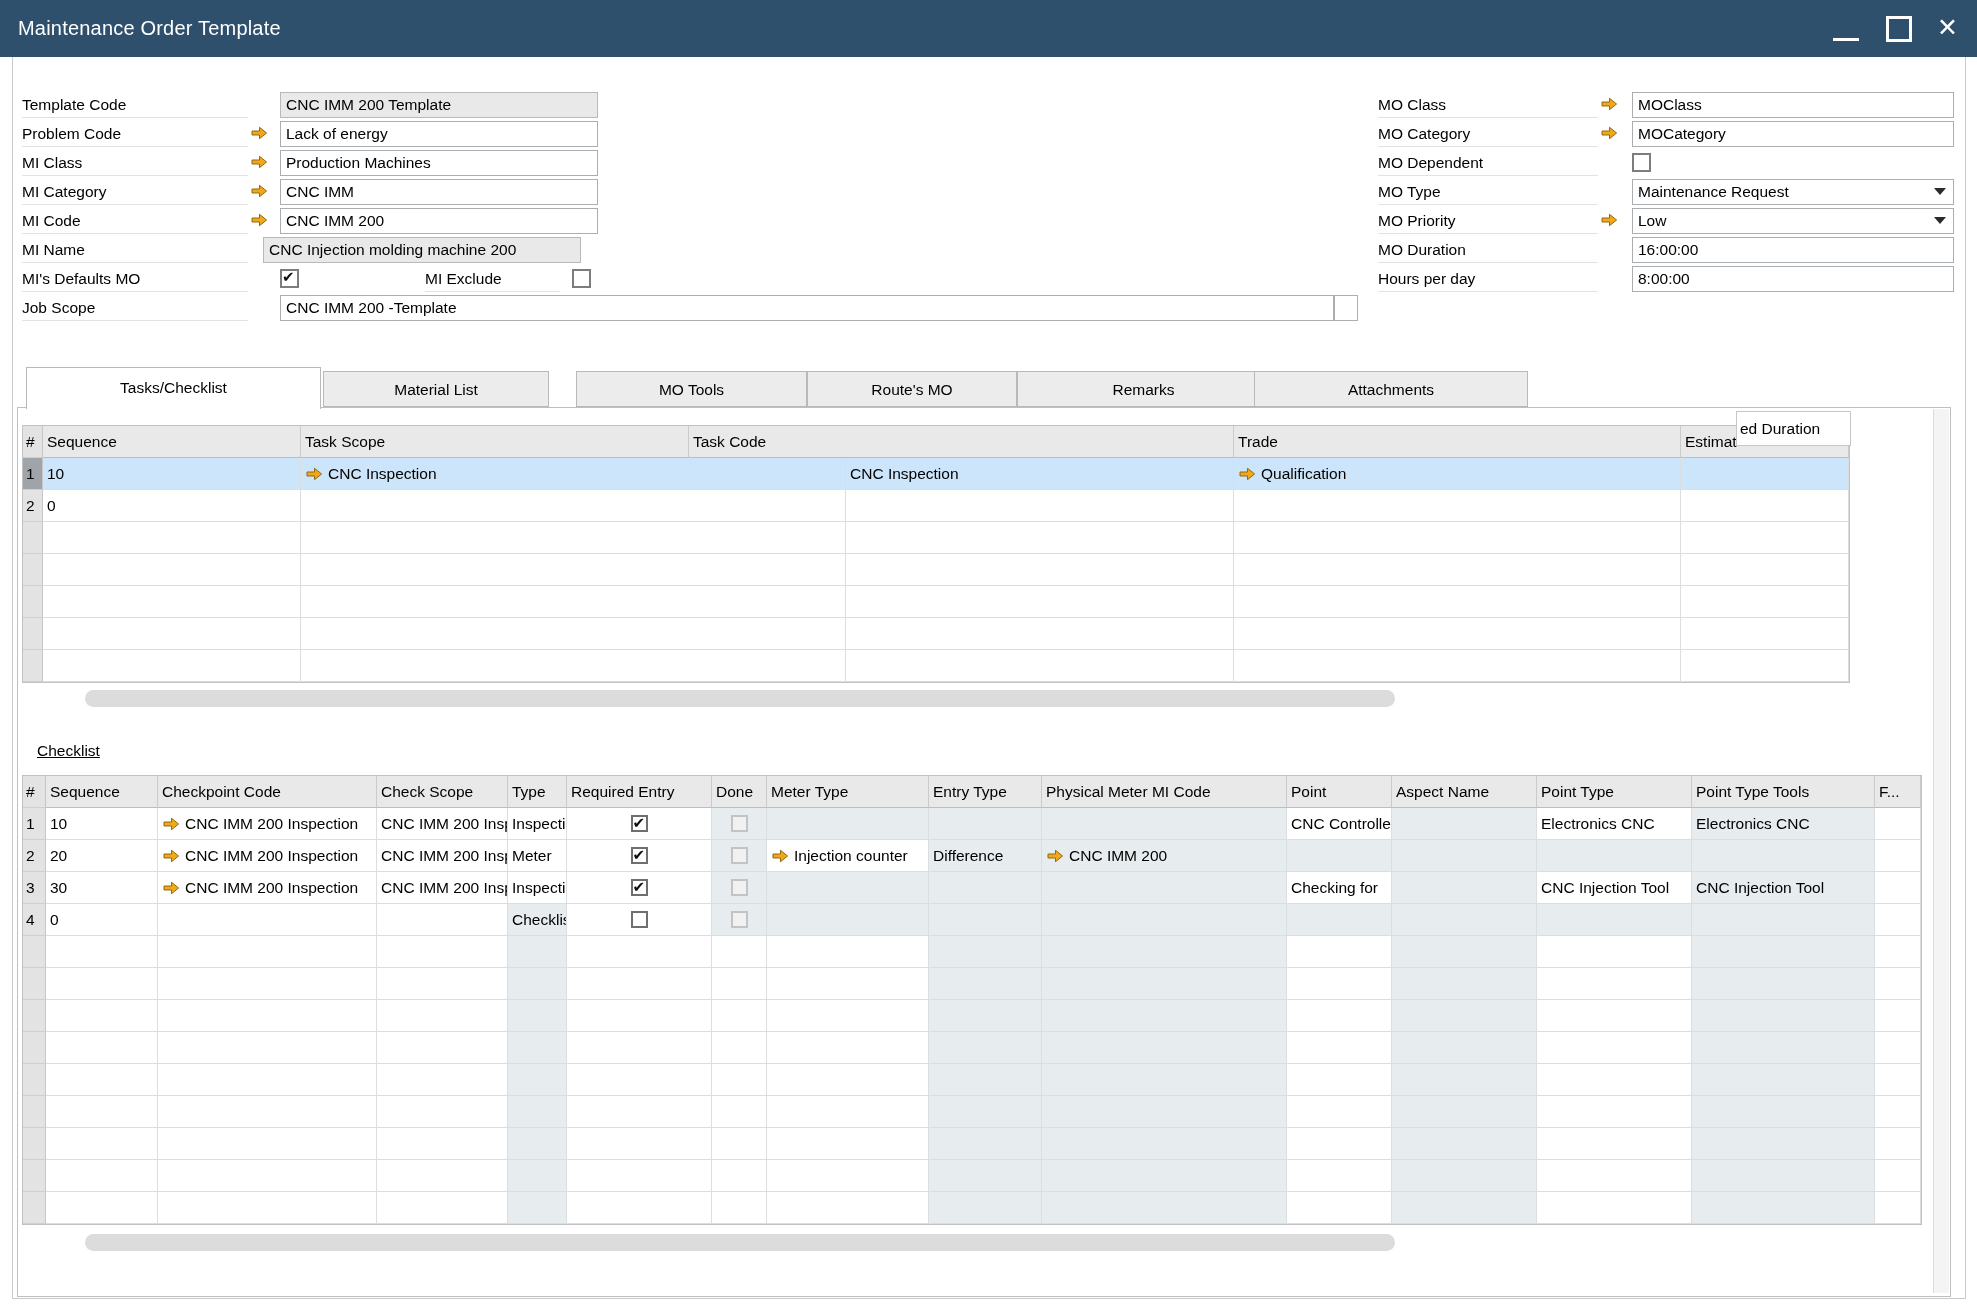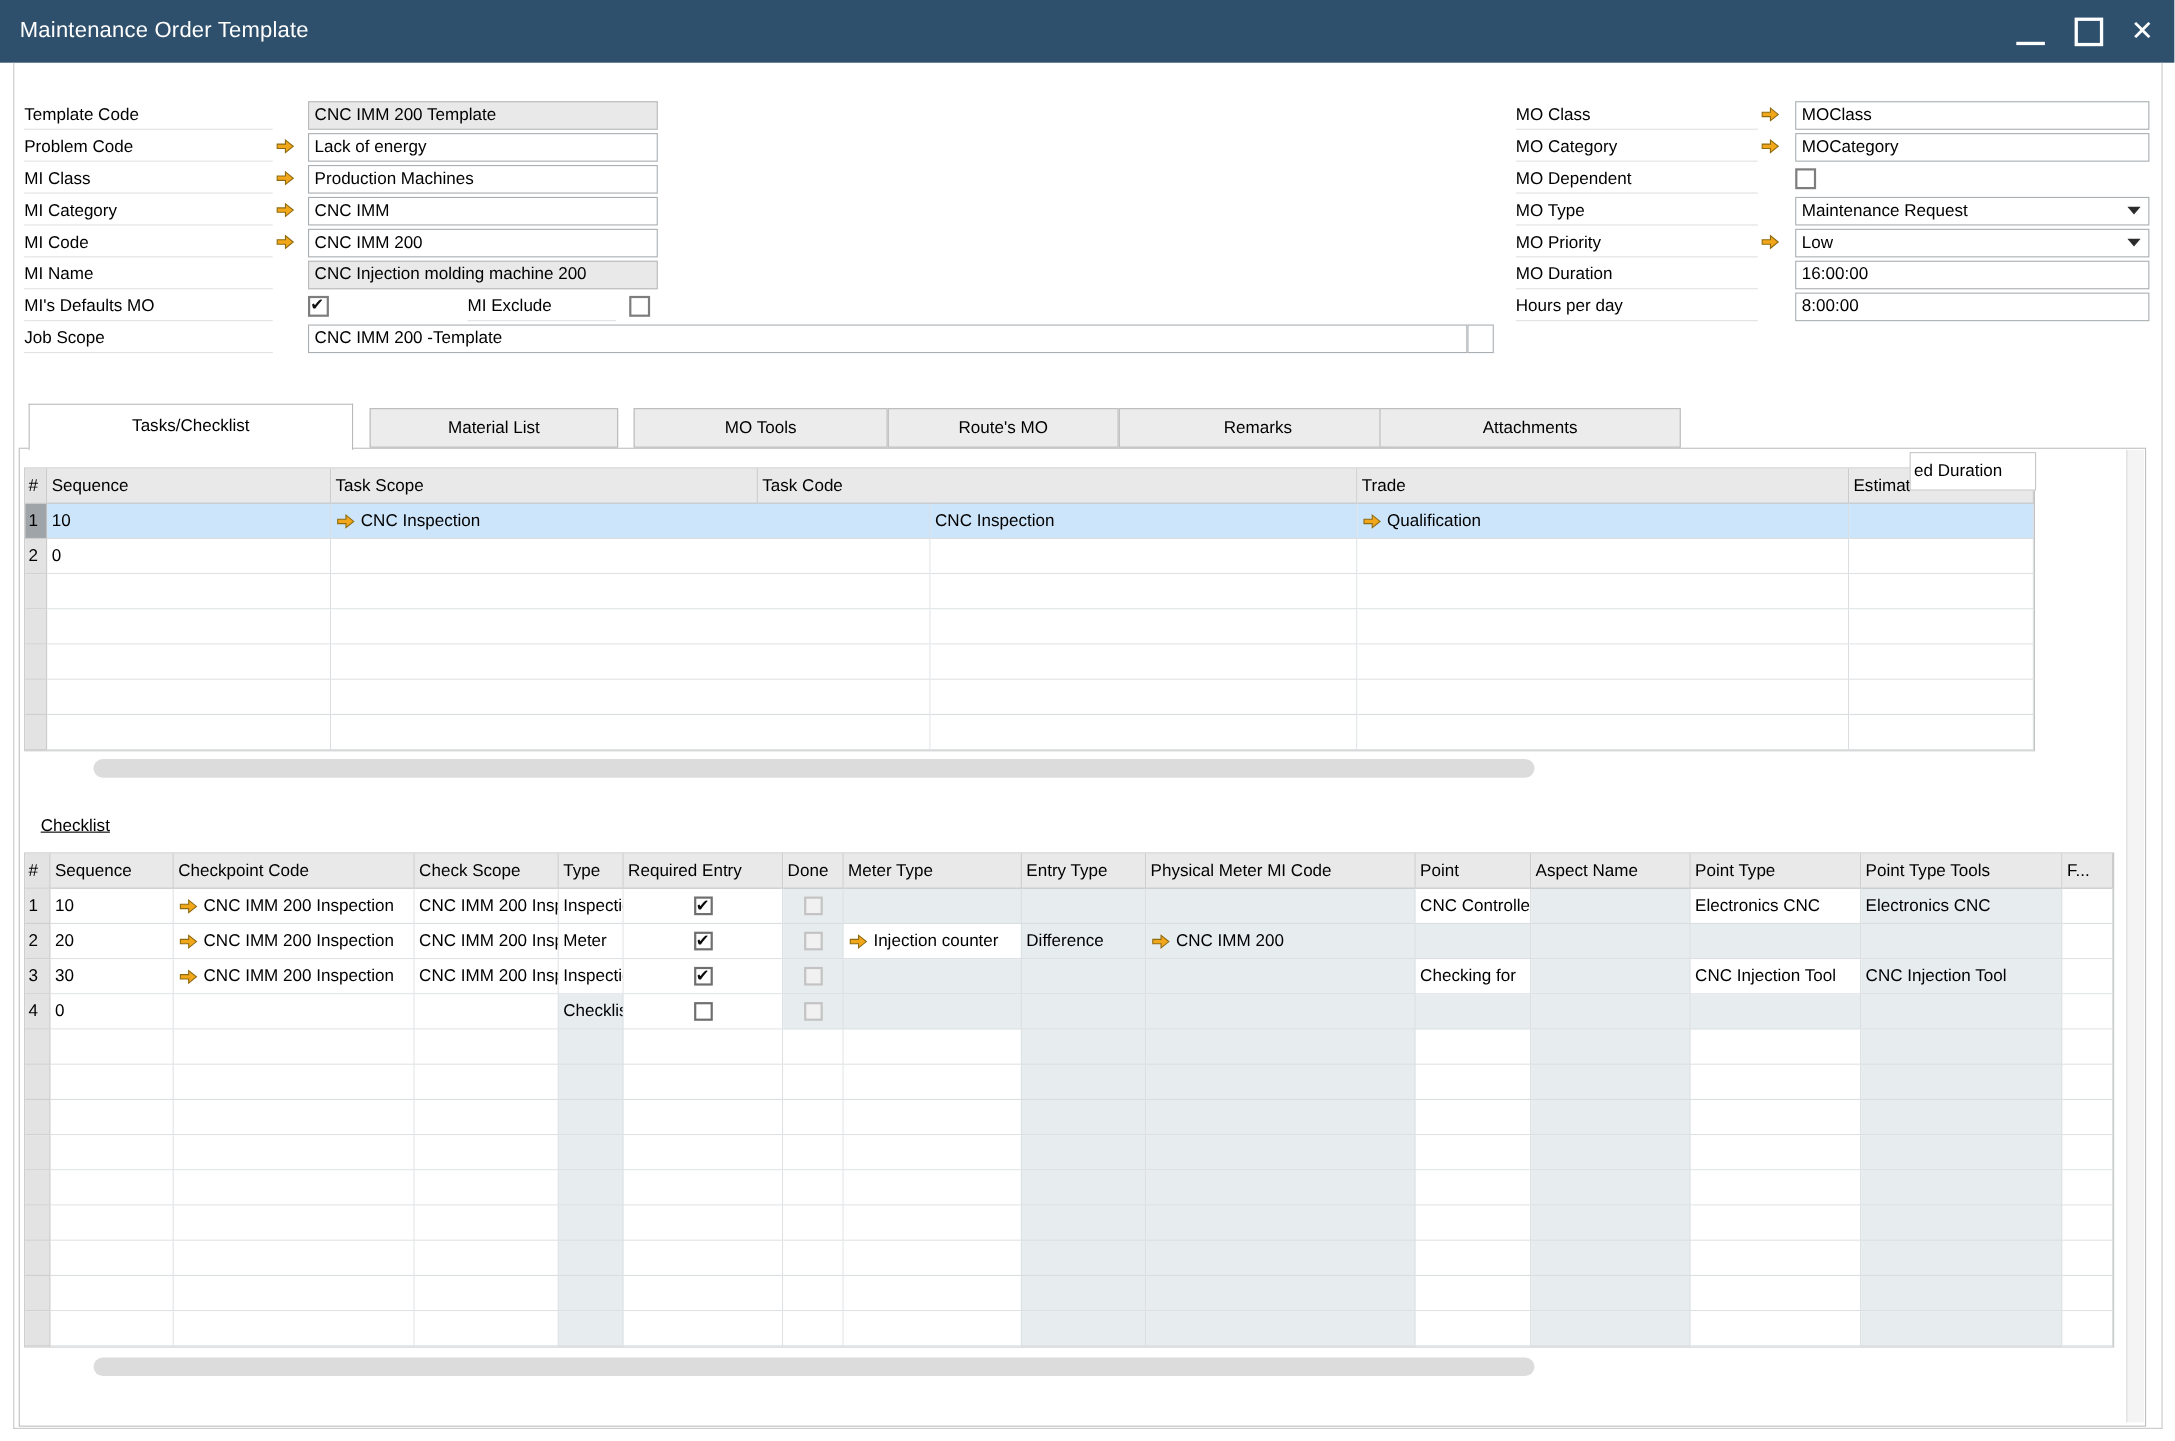--- a/index.html
+++ b/index.html
@@ -79,21 +79,21 @@
       <svg viewBox="0 0 18 14" width="18" height="14" class="arrow-ic arrow-abs" style="left: 250px; top: 184px;">
         <path d="M2 5 H9.5 V1.3 L16.6 7 9.5 12.7 V9 H2 Z" fill="#f2a71b" stroke="#8f6b10" stroke-width="1"></path>
       </svg>
       <div class="fld" style="left: 280px; top: 179px; width: 306px;">CNC IMM</div>
       <div class="lbl" style="left: 22px; top: 208px; width: 226px;">MI Code</div>
       <svg viewBox="0 0 18 14" width="18" height="14" class="arrow-ic arrow-abs" style="left: 250px; top: 213px;">
         <path d="M2 5 H9.5 V1.3 L16.6 7 9.5 12.7 V9 H2 Z" fill="#f2a71b" stroke="#8f6b10" stroke-width="1"></path>
       </svg>
       <div class="fld" style="left: 280px; top: 208px; width: 306px;">CNC IMM 200</div>
       <div class="lbl" style="left: 22px; top: 237px; width: 226px;">MI Name</div>
-      <div class="fld ro" style="left: 280px; top: 237px; width: 306px;">CNC Injection molding machine 200</div>
+      <div class="fld ro" style="left: 263px; top: 237px; width: 306px;">CNC Injection molding machine 200</div>
       <div class="lbl" style="left: 22px; top: 266px; width: 226px;">MI's Defaults MO</div>
       <div class="cbx checked" style="left: 280px; top: 269px;"></div>
       <div class="lbl" style="left: 425px; top: 266px; width: 135px;">MI Exclude</div>
       <div class="cbx" style="left: 572px; top: 269px;"></div>
       <div class="lbl" style="left: 22px; top: 295px; width: 226px;">Job Scope</div>
       <div class="fld" style="left: 280px; top: 295px; width: 1042px;">CNC IMM 200 -Template</div>
       <div class="fld" style="left: 1334px; top: 295px; width: 12px;"></div>
       <div class="lbl" style="left: 1378px; top: 92px; width: 220px;">MO Class</div>
       <svg viewBox="0 0 18 14" width="18" height="14" class="arrow-ic arrow-abs" style="left: 1600px; top: 97px;">
         <path d="M2 5 H9.5 V1.3 L16.6 7 9.5 12.7 V9 H2 Z" fill="#f2a71b" stroke="#8f6b10" stroke-width="1"></path>
@@ -115,21 +115,21 @@
       </svg>
       <div class="fld" style="left: 1632px; top: 208px; width: 310px;">Low</div>
       <div class="caret" style="left: 1934px; top: 217px;"></div>
       <div class="lbl" style="left: 1378px; top: 237px; width: 220px;">MO Duration</div>
       <div class="fld" style="left: 1632px; top: 237px; width: 310px;">16:00:00</div>
       <div class="lbl" style="left: 1378px; top: 266px; width: 220px;">Hours per day</div>
       <div class="fld" style="left: 1632px; top: 266px; width: 310px;">8:00:00</div>
     </div>
   <div id="tabs">
       <div class="tab active" style="left: 26px; width: 295px;">Tasks/Checklist</div>
-      <div class="tab" style="left: 336px; width: 226px;">Material List</div>
+      <div class="tab" style="left: 323px; width: 226px;">Material List</div>
       <div class="tab" style="left: 576px; width: 231px;">MO Tools</div>
       <div class="tab" style="left: 807px; width: 210px;">Route's MO</div>
       <div class="tab" style="left: 1017px; width: 253px;">Remarks</div>
       <div class="tab" style="left: 1254px; width: 274px;">Attachments</div>
     </div>
 
   <div id="tasks-grid-host">
       <div class="grid" style="left: 22px; top: 425px; width: 1826px; height: 256px;">
         <div class="grow" style="top: 0px;">
           <div class="gc gn" style="width: 20px;">

